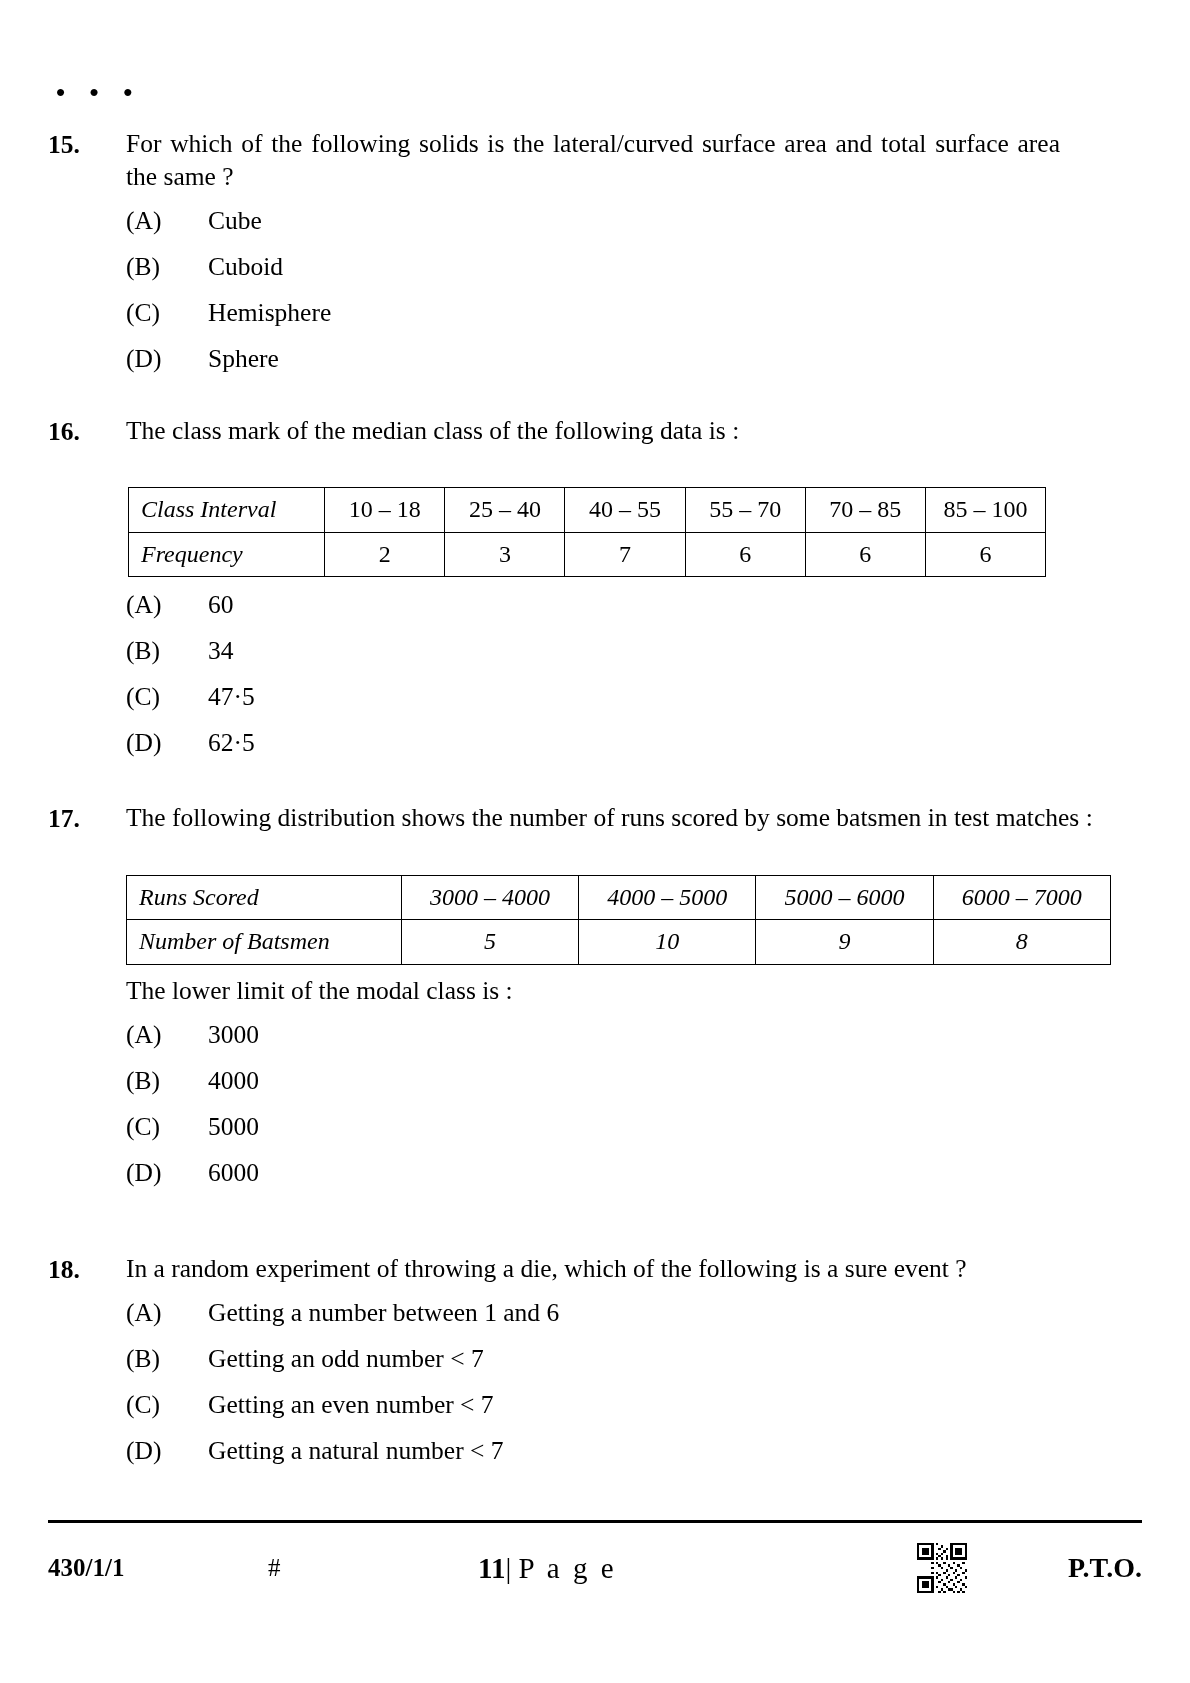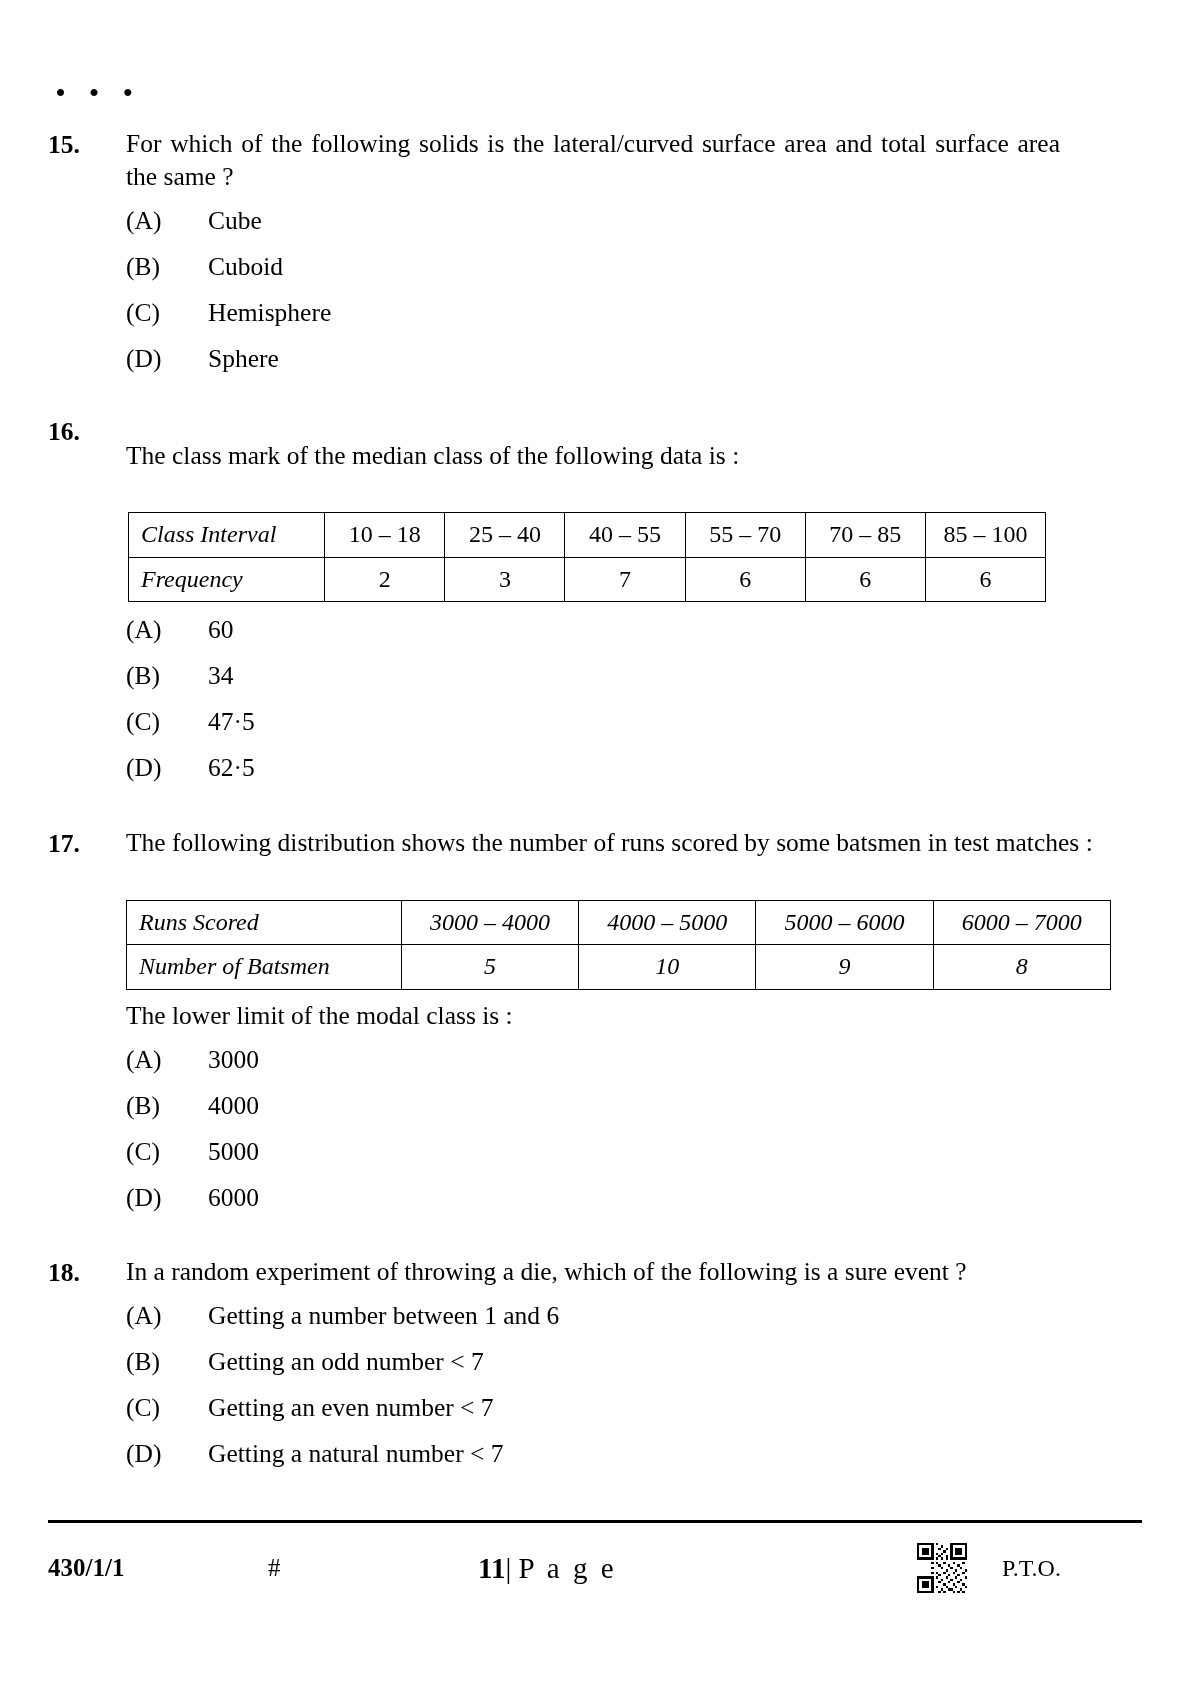--- a/index.html
+++ b/index.html
@@ -60,21 +60,20 @@
     flex: 1 1 auto;
   }
   .q-text {
     font-size: 25.5px;
     line-height: 1.28;
     text-align: justify;
     text-align-last: left;
   }
   .q-text.nojustify {
     text-align: left;
-    margin-top: 25px;
   }
 
   
   .options {
     margin-top: 12px;
   }
   .opt {
     display: flex;
     align-items: baseline;
     margin-bottom: 14px;
@@ -175,28 +174,29 @@
     justify-content: center;
   }
   .qr {
     width: 50px;
     height: 50px;
     image-rendering: pixelated;
   }
   .f-pto {
     width: 140px;
     flex: 0 0 140px;
-    font-weight: 400;
-    font-size: 24px;
+    text-align: right;
+    font-weight: 700;
+    font-size: 28px;
   }
 
   
   .gap-q16 { margin-top: 40px; }
   .gap-q17 { margin-top: 44px; }
-  .gap-q18 { margin-top: 42px; }
+  .gap-q18 { margin-top: 64px; }
 </style>
 </head>
 <body>
 
 <div class="page">
 
   <div class="top-dots">• • •</div>
 
   <div class="content">
 

